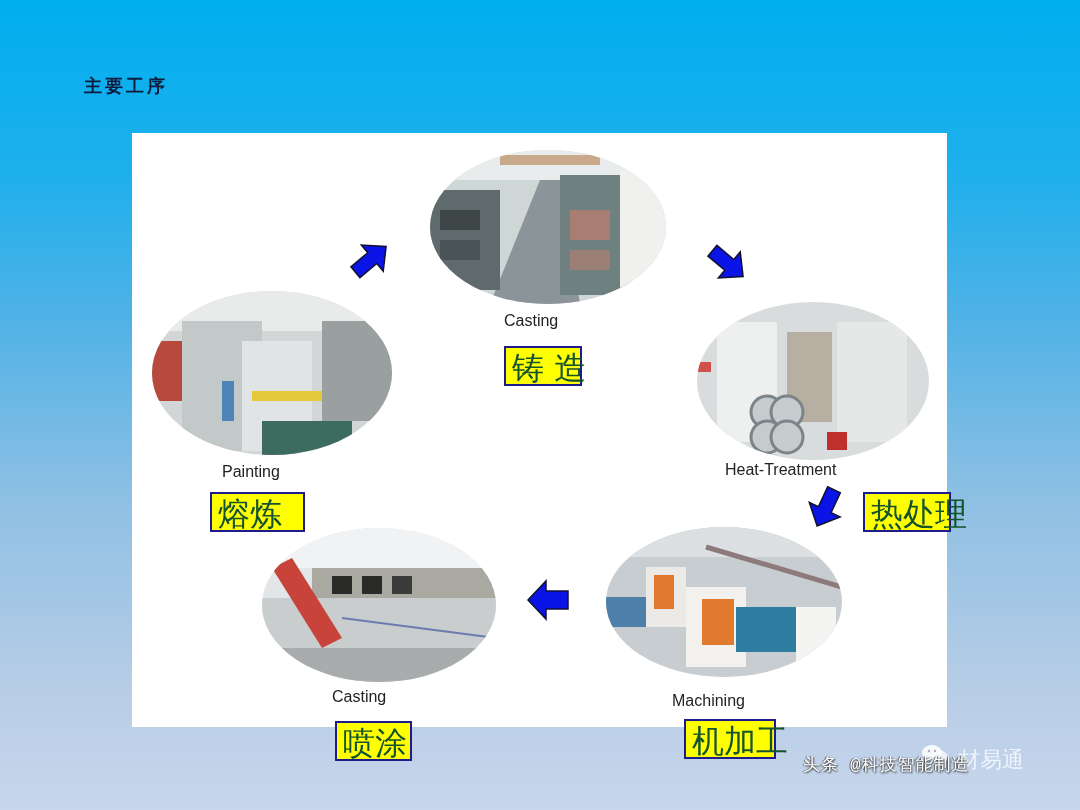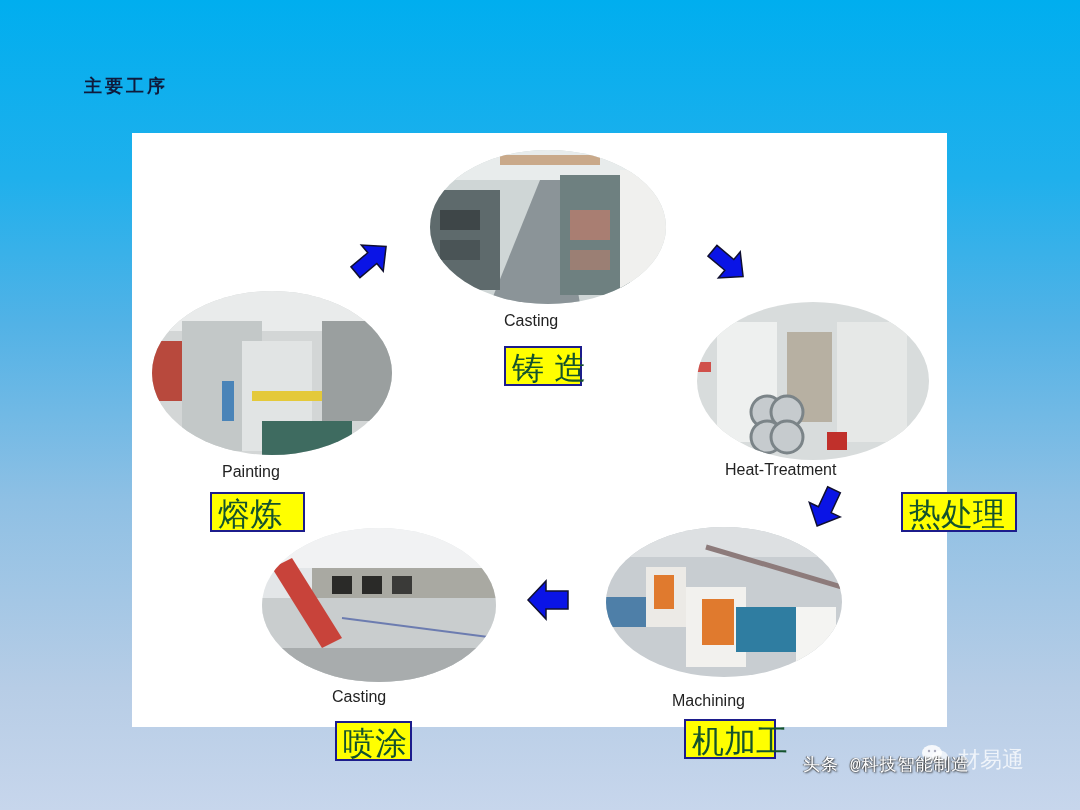--- a/index.html
+++ b/index.html
@@ -80,21 +80,21 @@
     <rect x="90" y="30" width="45" height="90" fill="#b7b0a2"></rect>
     <circle cx="70" cy="110" r="16" fill="#c6cbce" stroke="#7b8488" stroke-width="3"></circle>
     <circle cx="90" cy="110" r="16" fill="#c6cbce" stroke="#7b8488" stroke-width="3"></circle>
     <circle cx="70" cy="135" r="16" fill="#c6cbce" stroke="#7b8488" stroke-width="3"></circle>
     <circle cx="90" cy="135" r="16" fill="#c6cbce" stroke="#7b8488" stroke-width="3"></circle>
     <rect x="130" y="130" width="20" height="18" fill="#c0302b"></rect>
     <rect x="0" y="60" width="14" height="10" fill="#d0504a"></rect>
   </svg>
 </div>
 <div class="en" style="left:725px;top:461px;">Heat-Treatment</div>
-<div class="zh" style="left:901px;top:492px;width:116px;">热处理</div>
+<div class="zh" style="left:863px;top:492px;width:88px;">热处理</div>
 
 <div class="photo" style="left:606px;top:527px;width:236px;height:150px;">
   <svg viewBox="0 0 236 150" preserveAspectRatio="none">
     <rect width="236" height="150" fill="#c8cdd1"></rect>
     <rect x="0" y="0" width="236" height="30" fill="#dde0e2"></rect>
     <line x1="100" y1="20" x2="236" y2="60" stroke="#8d7b7b" stroke-width="5"></line>
     <rect x="40" y="40" width="40" height="60" fill="#eceae6"></rect>
     <rect x="48" y="48" width="20" height="34" fill="#e07a2e"></rect>
     <rect x="80" y="60" width="60" height="80" fill="#f2f1ee"></rect>
     <rect x="96" y="72" width="32" height="46" fill="#e07a2e"></rect>

